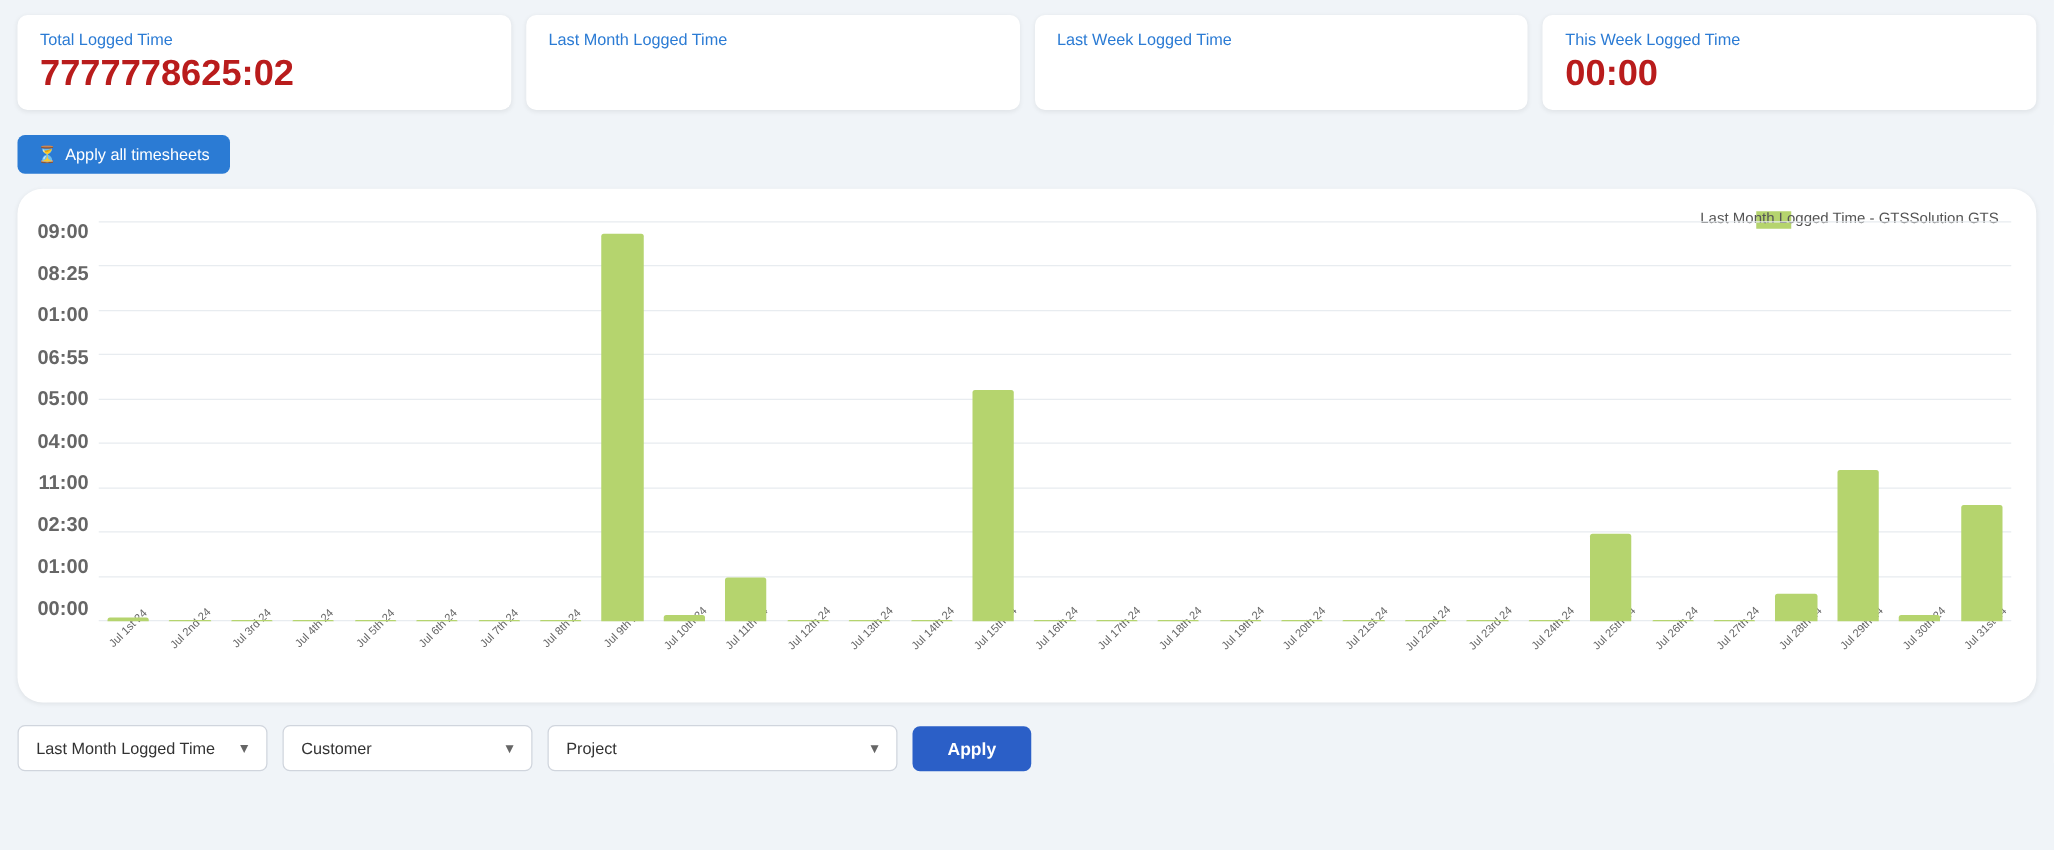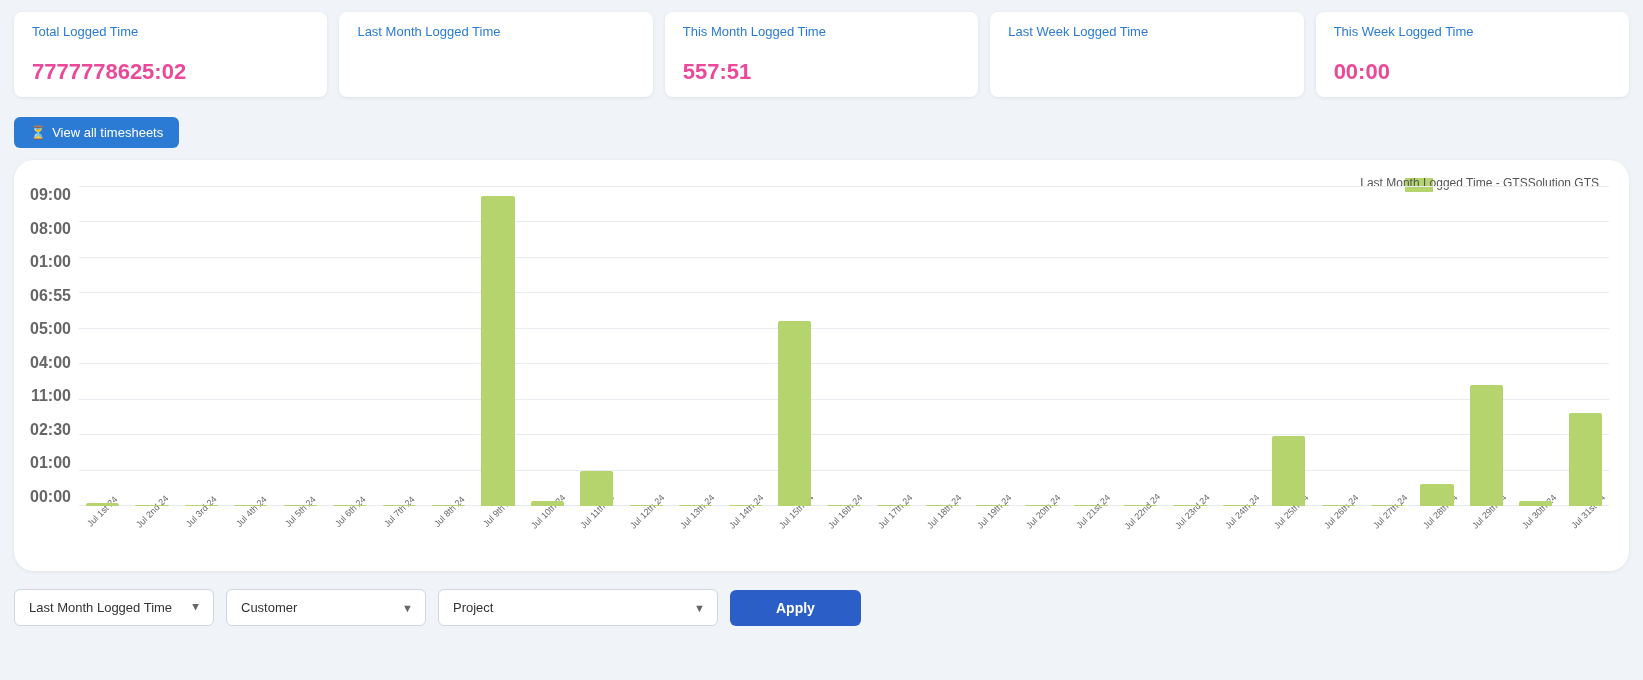--- a/index.html
+++ b/index.html
@@ -23,27 +23,27 @@
       border-radius: 8px;
       padding: 12px 18px;
       flex: 1;
       box-shadow: 0 1px 4px rgba(0,0,0,0.07);
     }
 
     .stat-card .stat-label {
       font-size: 13px;
       color: #2b7bd4;
       font-weight: 500;
-      margin-bottom: 20px;
+      margin-bottom: 4px;
     }
 
     .stat-card .stat-value {
-      font-size: 22px;
+      font-size: 29px;
       font-weight: 700;
-      color: #ec4899;
+      color: #b91c1c;
     }
 
     .toolbar {
       padding: 8px 14px 4px 14px;
     }
 
     .btn-view-all {
       background: #2b7bd4;
       color: #fff;
       border: none;
@@ -211,64 +211,60 @@
 
     .select-wrapper.open .chevron {
       transform: translateY(-50%) rotate(180deg);
     }
 
     .apply-btn {
       background: #2b5fc7;
       color: #fff;
       border: none;
       border-radius: 6px;
-      padding: 10px 46px;
+      padding: 10px 28px;
       font-size: 14px;
       font-weight: 600;
       cursor: pointer;
     }
   </style>
 </head>
 <body>
 
 <div class="top-stats">
 <div class="stat-card">
       <div class="stat-label">Total Logged Time</div>
       <div class="stat-value">7777778625:02</div>
     </div>
     <div class="stat-card">
       <div class="stat-label">Last Month Logged Time</div>
     </div>
     <div class="stat-card">
-      <div class="stat-label">This Month Logged Time</div>
-      <div class="stat-value">557:51</div>
-    </div>
-    <div class="stat-card">
       <div class="stat-label">Last Week Logged Time</div>
     </div>
     <div class="stat-card">
       <div class="stat-label">This Week Logged Time</div>
       <div class="stat-value">00:00</div>
     </div>
   </div>
 
 <div class="toolbar">
   <button class="btn-view-all">
     <span>⏳</span>
-    <span>View all timesheets</span>
+    <span>Apply all timesheets</span>
   </button>
 </div>
 
 <div class="chart-area">
   <div class="legend-dot"></div>
   <div class="chart-title">Last Month Logged Time - GTSSolution GTS</div>
   <div class="chart-container">
     <div class="y-axis" id="y-axis">
         <div>09:00</div>
-        <div>08:00</div>
+        <div>08:25</div>
         <div>01:00</div>
         <div>06:55</div>
         <div>05:00</div>
         <div>04:00</div>
         <div>11:00</div>
         <div>02:30</div>
         <div>01:00</div>
         <div>00:00</div>
       </div>
     <div class="bars-wrapper">

